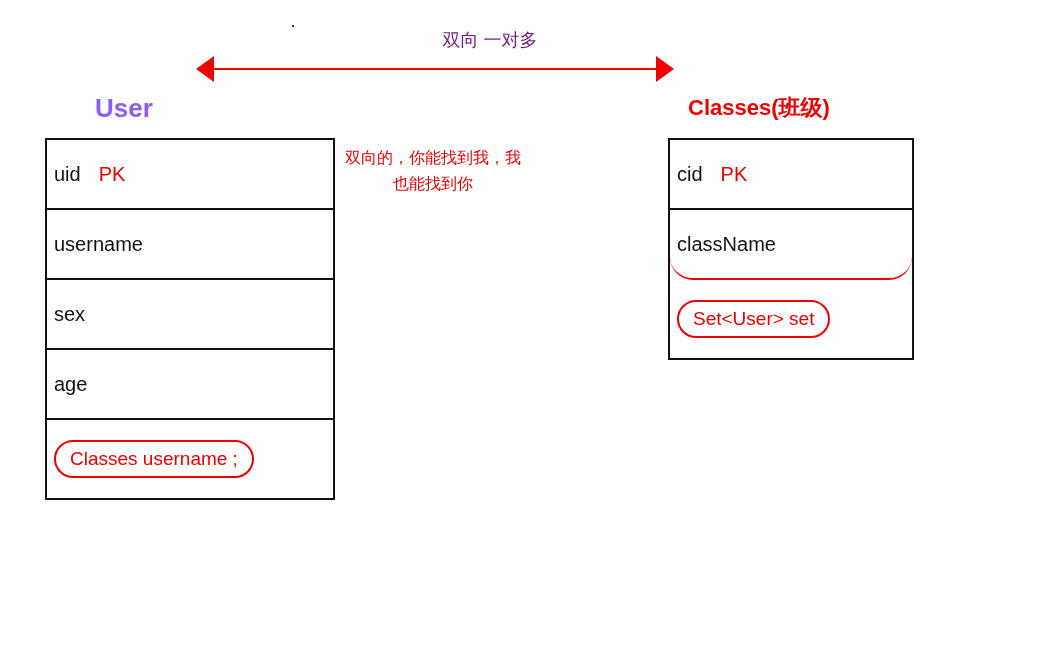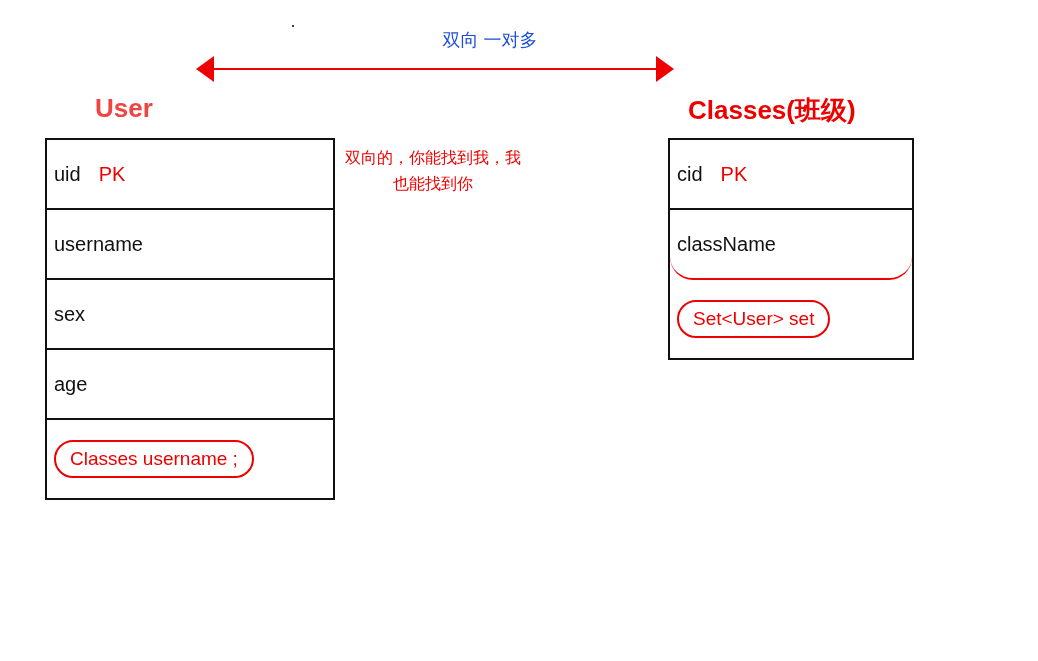--- a/index.html
+++ b/index.html
@@ -16,21 +16,21 @@
       position: relative;
       width: 1038px;
       height: 661px;
     }
 
     
     .arrow-label {
       position: absolute;
       top: 28px;
       left: 340px;
-      color: #1d4ed8;
+      color: #701a75;
       font-size: 18px;
       text-align: center;
       width: 300px;
     }
 
     .arrow-line {
       position: absolute;
       top: 68px;
       left: 200px;
       width: 460px;
@@ -56,32 +56,32 @@
       border-top: 13px solid transparent;
       border-bottom: 13px solid transparent;
       border-left: 18px solid #e00;
     }
 
     
     .user-label {
       position: absolute;
       top: 93px;
       left: 95px;
-      color: #ef4444;
+      color: #8b5cf6;
       font-size: 26px;
       font-weight: bold;
     }
 
     
     .classes-label {
       position: absolute;
       top: 93px;
       left: 688px;
       color: #e00;
-      font-size: 26px;
+      font-size: 22px;
       font-weight: bold;
     }
 
     
     .desc-text {
       position: absolute;
       top: 145px;
       left: 345px;
       color: #e00;
       font-size: 16px;

